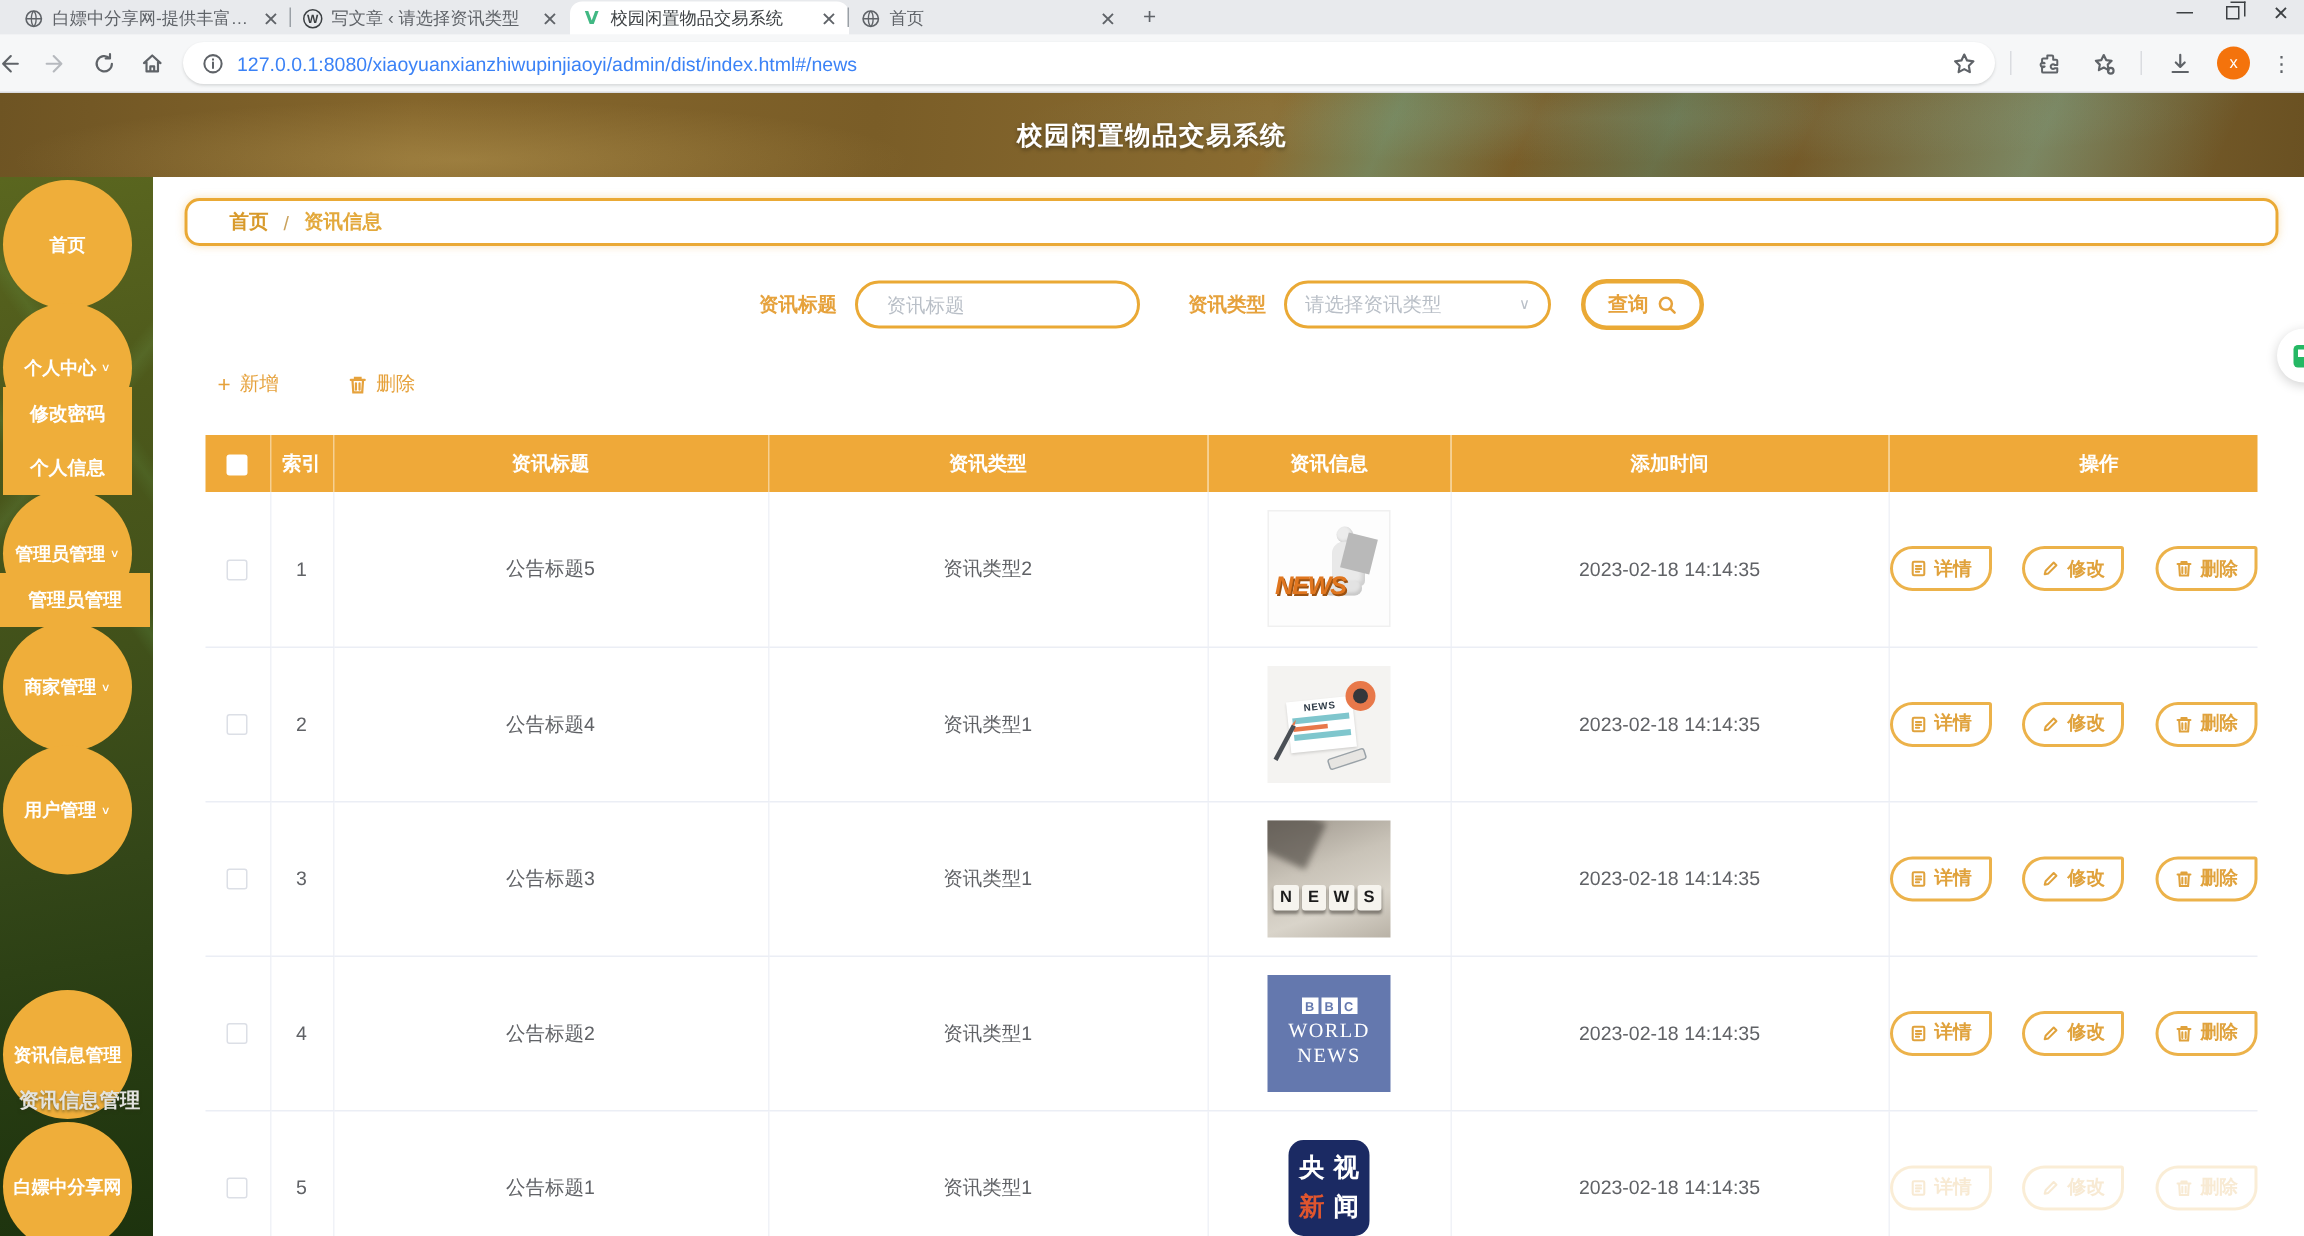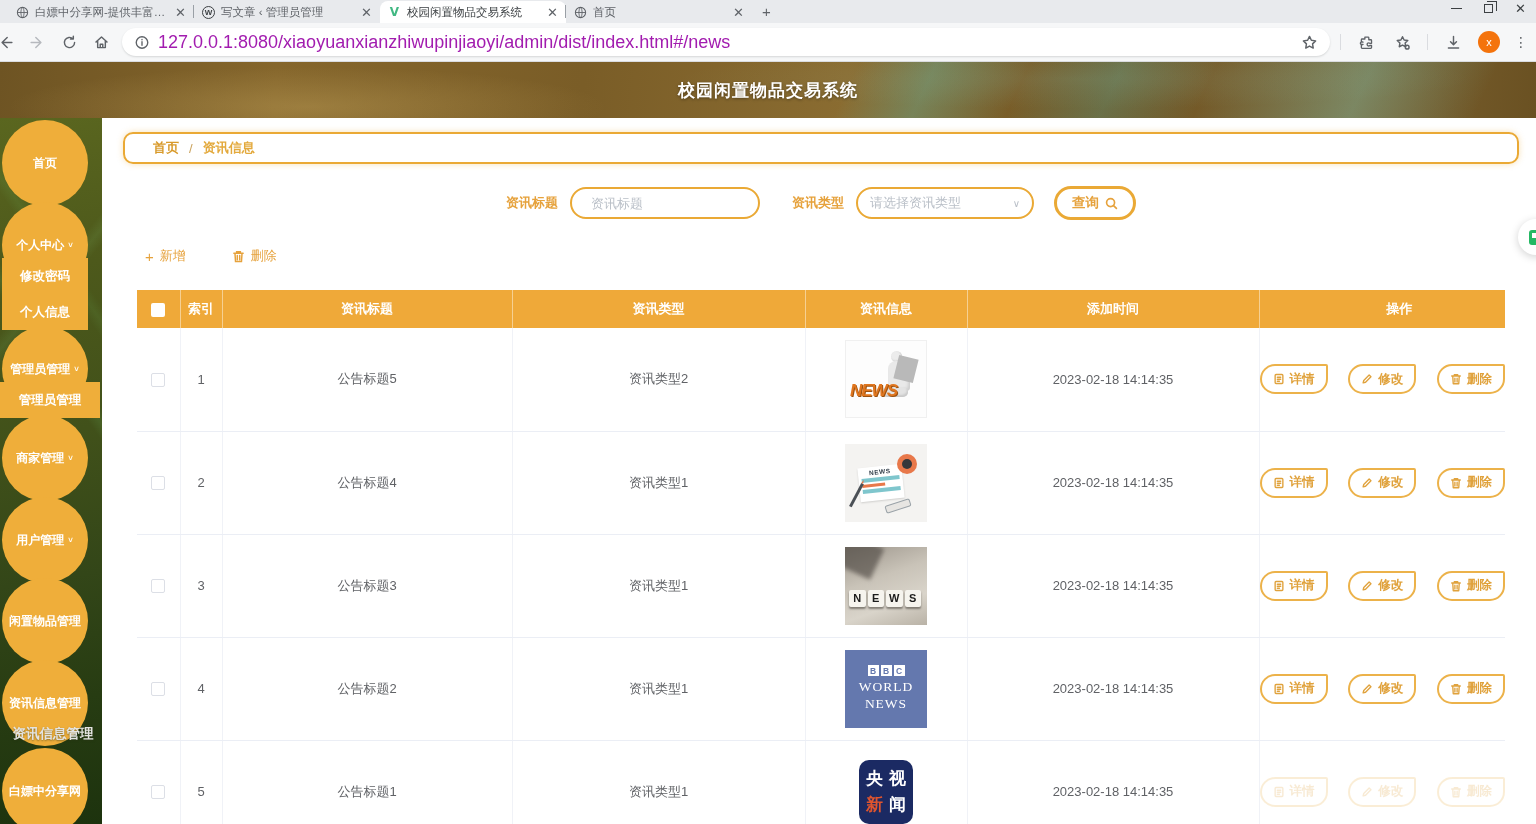--- a/index.html
+++ b/index.html
@@ -23,21 +23,21 @@
   .winctl { position:absolute; right:10px; top:2px; display:flex; gap:22px; align-items:center; color:#3c4043; }
   .winctl span { font-size:13px; line-height:1; }
   .wc-min { width:11px; height:1.4px; background:#3c4043; display:inline-block; }
   .wc-max { width:9px; height:9px; border:1.2px solid #3c4043; display:inline-block; position:relative; background:#e8eaed;}
   .wc-max::before { content:""; position:absolute; left:2px; top:-4px; width:9px; height:9px; border:1.2px solid #3c4043; border-left:none; border-bottom:none; }
   .toolbar { height:39px; background:#f6f7f8; display:flex; align-items:center; padding:0 8px 0 2px; gap:10px; border-bottom:1px solid #dadce0; }
   .navic { width:22px; height:22px; display:flex; align-items:center; justify-content:center; color:#5f6368; }
   .navic svg { width:17px; height:17px; stroke:#5f6368; fill:none; stroke-width:1.7; stroke-linecap:round; stroke-linejoin:round; }
   .navic.dim svg { stroke:#b6b9be; }
   .omnibox { flex:1; height:28px; background:#fff; border-radius:14px; box-shadow:0 1px 2px rgba(60,64,67,.18); display:flex; align-items:center; padding:0 10px 0 12px; gap:8px; max-width:1245px; }
-  .omnibox .url { flex:1; font-size:18px; color:#a21caf; white-space:nowrap; overflow:hidden; }
+  .omnibox .url { flex:1; font-size:13px; color:#3b82f6; white-space:nowrap; overflow:hidden; }
   .right-icons { display:flex; align-items:center; gap:14px; }
   .vsep { width:1px; height:16px; background:#dadce0; }
   .avatar { width:22px; height:22px; border-radius:50%; background:#f4730c; color:#fff; font-size:11px; display:flex; align-items:center; justify-content:center; }
   .dots { color:#5f6368; font-size:14px; letter-spacing:0; }
 
   
   .appheader { position:absolute; top:62px; left:0; right:0; height:56px; z-index:40;
     background:linear-gradient(95deg,#6e5423 0%,#85662c 18%,#7a5d27 38%,#8a6c31 55%,#6f5524 72%,#7d6230 88%,#6a5122 100%); overflow:hidden; }
   .appheader::before { content:""; position:absolute; inset:0;
     background:linear-gradient(115deg,transparent 55%,rgba(90,208,200,.28) 60%,transparent 66%,rgba(90,208,200,.22) 72%,transparent 78%,rgba(120,220,215,.3) 88%,transparent 96%),
@@ -152,21 +152,21 @@
             <path d="M1.7 8h12.6 M8 1.7c-2.6 2.2-2.6 10.4 0 12.6 M8 1.7c2.6 2.2 2.6 10.4 0 12.6" fill="none" stroke="#5f6368" stroke-width="1.1"></path>
           </svg>
         </span>
       <span class="tab-title">白嫖中分享网-提供丰富的 Java</span>
       <span class="tab-close">✕</span>
     </div>
     <div class="tab">
       <span class="favicon">
           <span class="fav-wp">W</span>
         </span>
-      <span class="tab-title">写文章 ‹ 管理员管理</span>
+      <span class="tab-title">写文章 ‹ 请选择资讯类型</span>
       <span class="tab-close">✕</span>
     </div>
     <div class="tab active">
       <span class="favicon fav-vue">V</span>
       <span class="tab-title">校园闲置物品交易系统</span>
       <span class="tab-close">✕</span>
     </div>
     <div class="tab">
       <span class="favicon">
           <svg viewBox="0 0 16 16">
@@ -275,23 +275,20 @@
   <div class="mi-circle" style="top:297px;">
       <span>商家管理</span>
       <span class="chev">∨</span>
     </div>
 
   <div class="mi-circle" style="top:379px;">
       <span>用户管理</span>
       <span class="chev">∨</span>
     </div>
 
-  <div class="mi-circle" style="top:460px;">
-      <span>闲置物品管理</span>
-    </div>
 
   <div class="mi-circle" style="top:542px;">
       <span>资讯信息管理</span>
     </div>
   <div class="mi-sub-plain" style="top:606px;">
       <span>资讯信息管理</span>
     </div>
 
   <div class="mi-circle" style="top:630px;">
       <span>白嫖中分享网</span>

